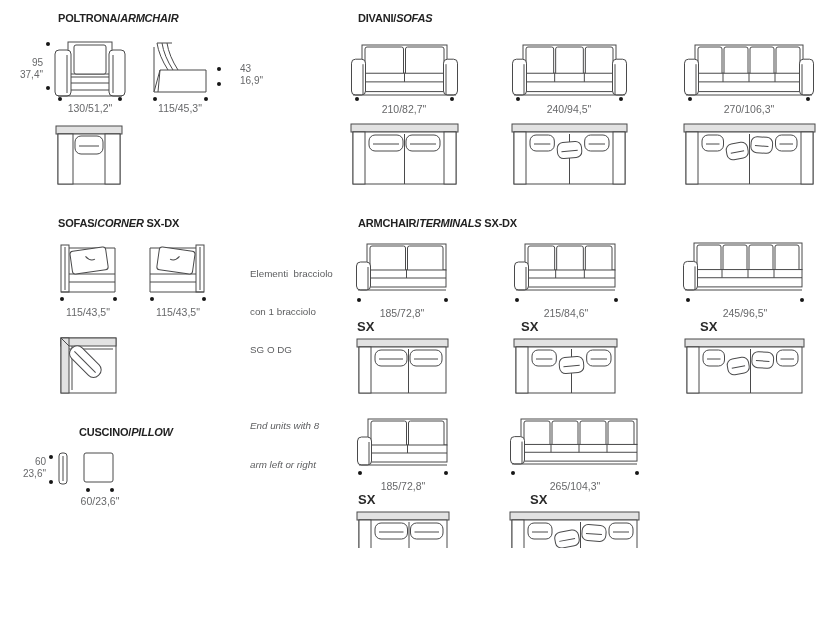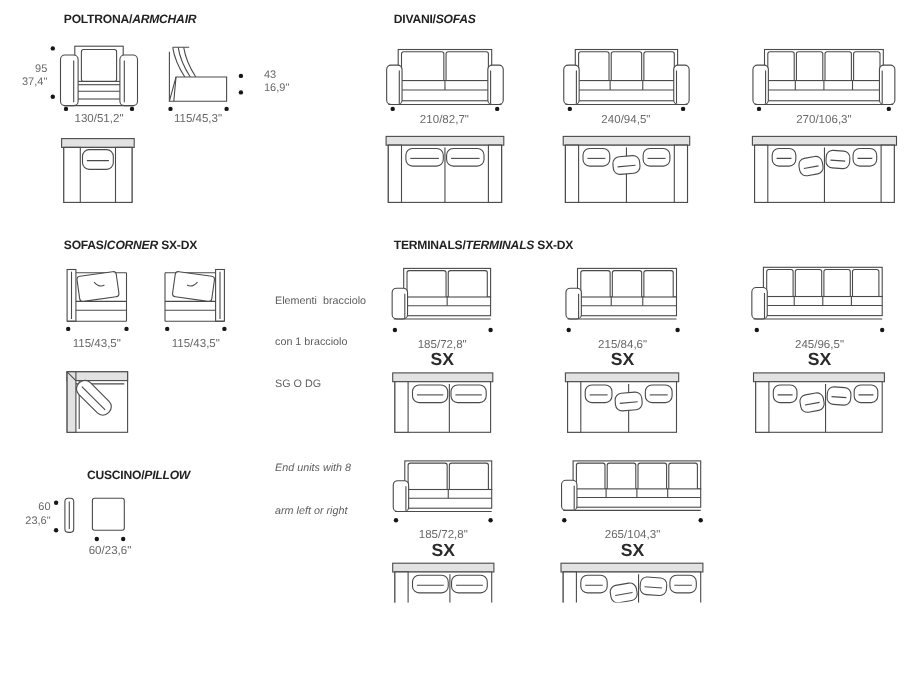--- a/index.html
+++ b/index.html
@@ -2,42 +2,42 @@
 <html><head>
 <meta charset="utf-8">
 <style>
   html,body{margin:0;padding:0;background:#ffffff;}
   .canvas{position:relative;width:829px;height:548px;background:#fff;
           font-family:"Liberation Sans", sans-serif;overflow:hidden;border-radius:16px;}
   .sec-title{position:absolute;font-size:11px;font-weight:bold;color:#222;
              letter-spacing:-0.2px;white-space:pre;}
   .sec-title .it{font-style:italic;}
   .dim{position:absolute;font-size:10.5px;color:#67686a;text-align:center;white-space:pre;}
-  .sxlbl{position:absolute;font-size:16px;font-weight:bold;color:#2a2a2a;text-align:center;}
+  .sxlbl{position:absolute;font-size:13px;font-weight:bold;color:#2a2a2a;text-align:left;}
   .side-dim{position:absolute;font-size:10px;color:#67686a;line-height:11.5px;white-space:pre;}
   .side-dim.r{text-align:right;}
   .side-dim.l{text-align:left;}
   .dot{position:absolute;width:4px;height:4px;border-radius:50%;background:#161616;}
   svg.fig{position:absolute;overflow:visible;}
   .note{position:absolute;font-size:9.8px;color:#5c5d5f;line-height:12.8px;white-space:pre;}
   .note .en{font-style:italic;}
   .note .gap{height:12px;}
 </style>
 </head>
 <body>
 
 <div class="canvas">
 
   <div class="sec-title" style="left:58px;top:12px"><span>POLTRONA/</span><span class="it">ARMCHAIR</span><span></span></div>
 
   <div class="sec-title" style="left:358px;top:12px"><span>DIVANI/</span><span class="it">SOFAS</span><span></span></div>
 
   <div class="sec-title" style="left:58px;top:217px"><span>SOFAS/</span><span class="it">CORNER</span><span> SX-DX</span></div>
 
-  <div class="sec-title" style="left:358px;top:217px"><span>TERMINALS/</span><span class="it">TERMINALS</span><span> SX-DX</span></div>
+  <div class="sec-title" style="left:358px;top:217px"><span>ARMCHAIR/</span><span class="it">TERMINALS</span><span> SX-DX</span></div>
 
   <div class="sec-title" style="left:79px;top:426px"><span>CUSCINO/</span><span class="it">PILLOW</span><span></span></div>
 
   <div class="note" style="left:250px;top:242px;width:110px">
     <div>Elementi  bracciolo</div>
     <div>con 1 bracciolo</div>
     <div>SG O DG</div>
     <div class="gap"></div>
     <div class="en">End units with 8</div>
     <div class="en">arm left or right</div>

